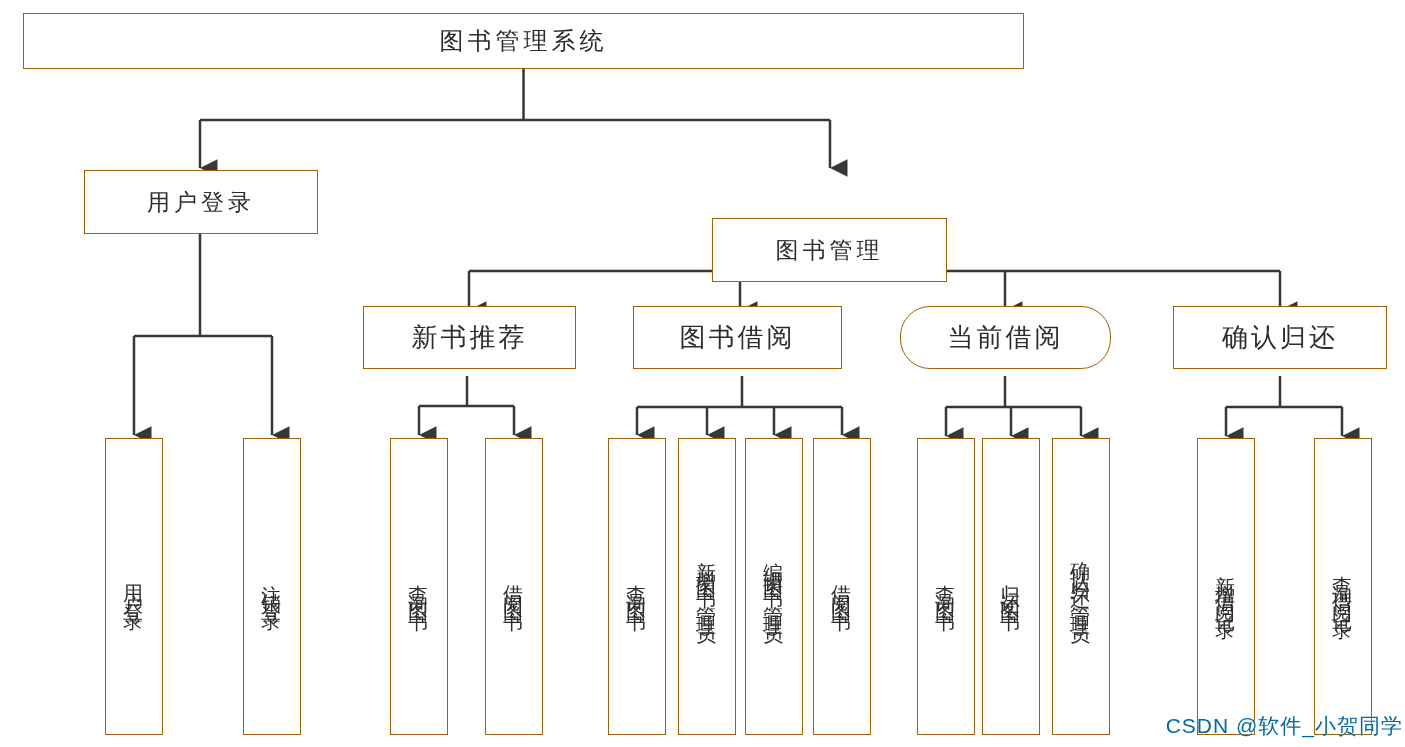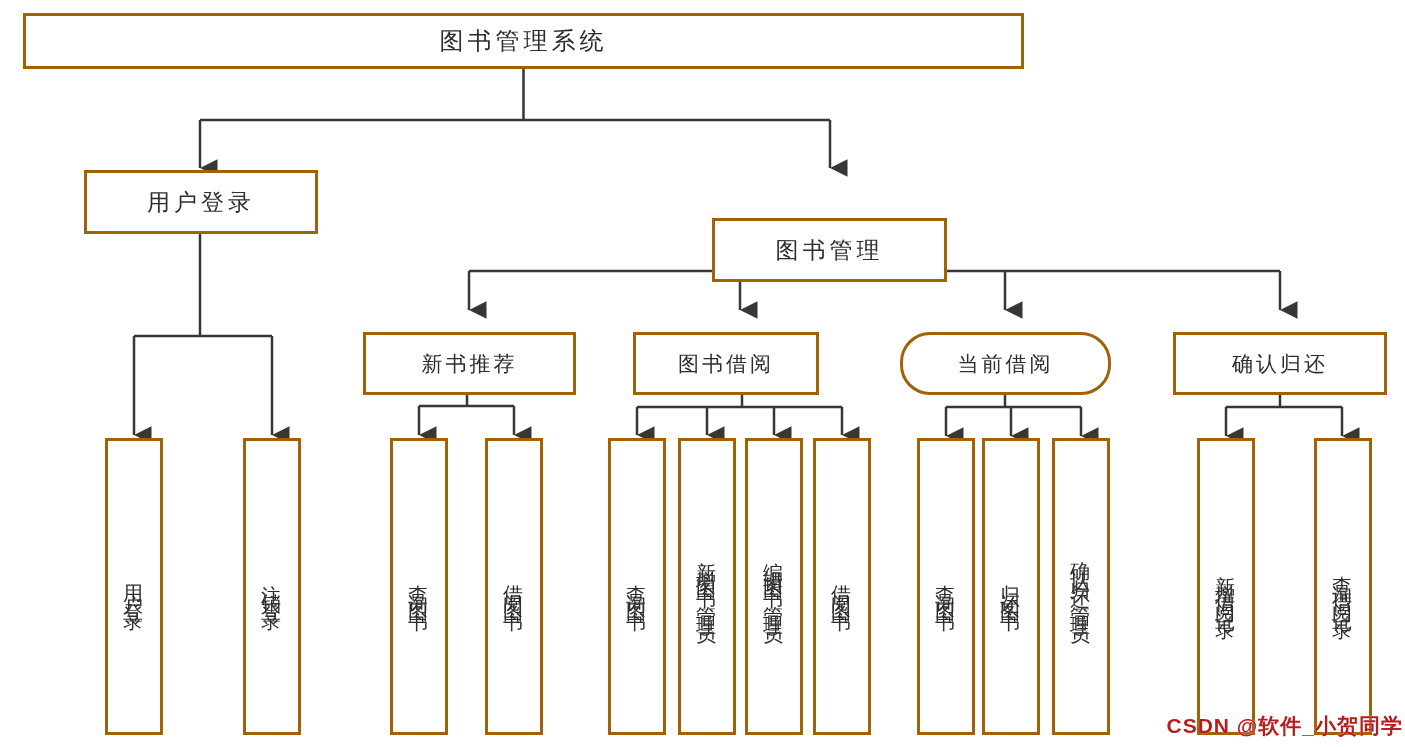--- a/index.html
+++ b/index.html
@@ -18,61 +18,60 @@
   }
   #connectors {
     position: absolute;
     left: 0;
     top: 0;
     pointer-events: none;
   }
   .node {
     position: absolute;
     box-sizing: border-box;
-    border: 3px solid #a16207;
+    border: 1px solid #a16207;
     background: #ffffff;
     display: flex;
     align-items: center;
     justify-content: center;
     text-align: right;
   }
   .node-root {
     left: 23px; top: 13px; width: 1001px; height: 56px;
     font-size: 24px; letter-spacing: 4px;
   }
   .node-l1 {
     top: 170px; width: 234px; height: 64px;
     font-size: 23px; letter-spacing: 4px;
   }
   .node-l2 {
-    top: 332px; height: 63px;
-    font-size: 21px; letter-spacing: 3px; font-family: Liberation Serif, serif;
+    top: 306px; height: 63px;
+    font-size: 26px; letter-spacing: 3px; font-family: Liberation Serif, serif;
   }
   .leaf {
     top: 438px; width: 58px; height: 297px;
   }
   .leaf span {
     writing-mode: vertical-rl;
     text-orientation: mixed;
     font-size: 20px;
     letter-spacing: 9px;
     white-space: nowrap;
     color: #2d2d2d;
   }
   .watermark {
     position: absolute;
     top: 712px;
     right: 2px;
     font-size: 21px;
-    color: #b91c1c;
+    color: #0369a1;
     letter-spacing: 1px;
     white-space: nowrap;
     text-shadow: 0 0 1px #ffffff;
     z-index: 5;
-    font-weight: bold;
   }
 </style>
 </head>
 <body>
 
 <div id="canvas">
 
   <svg id="connectors" width="1405" height="747" viewBox="0 0 1405 747" xmlns="http://www.w3.org/2000/svg">
     <defs>
       <marker id="arrow" viewBox="0 0 10 10" refX="5" refY="10" markerWidth="7" markerHeight="8" orient="auto">
@@ -123,21 +122,21 @@
   <div class="node node-l1" style="left:84px;">
     <span>用户登录</span>
   </div>
   <div class="node node-l1" style="left:712px; width:235px;margin-top:48px;">
     <span>图书管理</span>
   </div>
 
   <div class="node node-l2" style="left:363px; width:213px;">
     <span>新书推荐</span>
   </div>
-  <div class="node node-l2" style="left:633px; width:186px;">
+  <div class="node node-l2" style="left:633px; width:209px;">
     <span>图书借阅</span>
   </div>
   <div class="node node-l2" style="left:900px; width:211px;border-radius:30px;">
     <span>当前借阅</span>
   </div>
   <div class="node node-l2" style="left:1173px; width:214px;">
     <span>确认归还</span>
   </div>
 
   <div class="node leaf" style="left:105px;">

